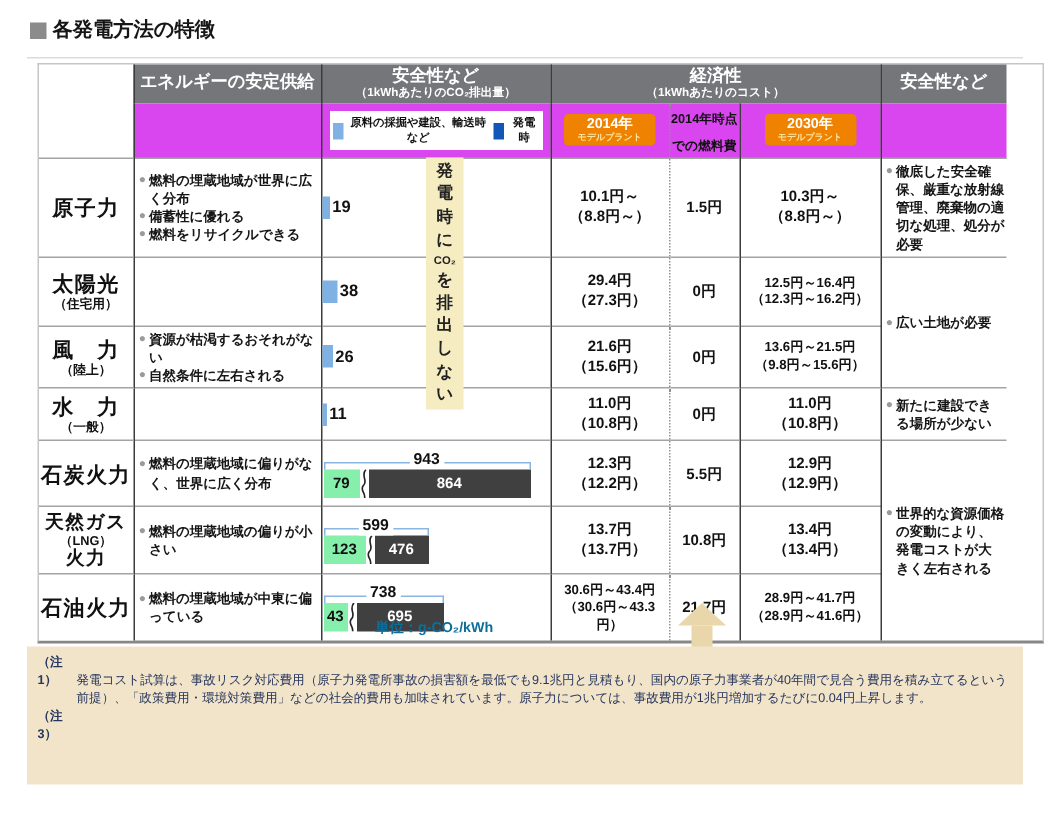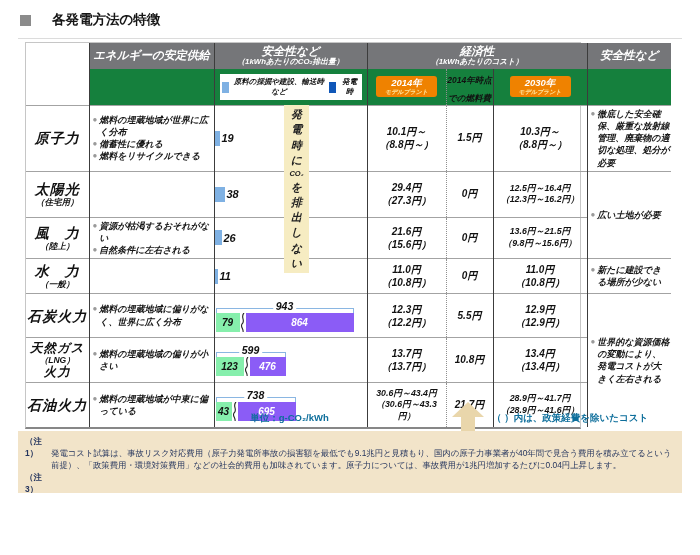--- a/index.html
+++ b/index.html
@@ -1,35 +1,35 @@
 <!DOCTYPE html>
 <html><head>
 <meta charset="utf-8">
 <style>
   * { margin:0; padding:0; box-sizing:border-box; }
   body { background:#fff; }
   .page { position:relative; width:700px; height:555px; background:#fff;
           font-family:"Liberation Sans","DejaVu Sans",sans-serif; color:#111; overflow:hidden; }
 
   
-  .title { position:absolute; left:20px; top:11px; display:flex; align-items:center; gap:21px;
+  .title { position:absolute; left:20px; top:11px; display:flex; align-items:center; gap:4px;
            font-size:13.5px; font-weight:bold; color:#161616; }
   .title-sq { width:11px; height:11px; background:#8b8b8b; }
   .title-rule { position:absolute; left:18px; top:38px; width:664px; height:1px; background:#dcdcdc; }
 
   
-  .tbl-wrap { position:absolute; left:25px; top:42px; width:556px;
-              border:1px solid #c6c6c6; border-bottom:2px solid #878787;font-style:italic; }
+  .tbl-wrap { position:absolute; left:25px; top:42px; width:671px;
+              border:1px solid #c6c6c6; border-bottom:2px solid #878787; }
   table { border-collapse:collapse; table-layout:fixed; width:645px; }
   td { padding:0; vertical-align:middle; }
 
   .hdark { background:#757679; color:#fff; text-align:center; font-weight:bold; }
   .h-main { display:block; font-size:11.5px; line-height:1.15; }
   .h-sub  { display:block; font-size:7.8px; line-height:1.1; font-weight:bold; }
-  .hlite  { background:#15803d; text-align:center; }
+  .hlite  { background:#d946ef; text-align:center; }
 
   .b-solid { border-left:1px solid #3c3c3c; }
   .b-dot   { border-left:1px dotted #8f8f8f; }
   tr.data > td { border-top:1px solid #a3a3a3; }
 
   .rowlab { text-align:center; font-weight:bold; background:#fff; }
   .rl-big   { display:block; font-size:14px; letter-spacing:1px; line-height:1.15; }
   .rl-small { display:block; font-size:8.5px; line-height:1.2; }
 
   .supply-cell { padding:2px 1px 2px 3px; }
@@ -42,21 +42,21 @@
   .mini-bar { display:inline-block; height:15px; background:#7fb1e3; flex:none; }
   .mini-num { font-size:11px; font-weight:bold; margin-left:2px; }
 
   .co2-big { margin:1px 0 1px 1px; padding-top:8px; }
   .bracket { position:relative; height:5px; border:1px solid #8ab6e2; border-bottom:none; }
   .bnum { position:absolute; left:50%; top:-8px; transform:translateX(-50%);
           background:#fff; padding:0 3px; font-size:10.5px; font-weight:bold; line-height:1.1; }
   .bar-row { display:flex; height:19px; }
   .seg { display:flex; align-items:center; justify-content:center; font-weight:bold; font-size:10px; flex:none; }
   .seg-light { background:#86efac; color:#111; }
-  .seg-dark  { background:#8b5cf6; color:#fff; }
+  .seg-dark  { background:#404040; color:#fff; }
   .squig { width:6px; background:#fff; flex:none; }
 
   .cost { text-align:center; font-weight:bold; font-size:10px; line-height:1.3; }
   .cost span { display:block; }
   .cost-sm { font-size:8.8px; }
   .fuel-cell { text-align:center; font-weight:bold; font-size:10px; }
 
   .badge { display:inline-block; background:#ef8200; border-radius:3px; padding:2px 9px 2px; line-height:1; }
   .badge-y { display:block; color:#fff; font-size:9.5px; font-weight:bold; }
   .badge-s { display:block; color:#ffe49c; font-size:6px; font-weight:bold; margin-top:1px; }
@@ -74,21 +74,21 @@
 
   .unit-note  { position:absolute; left:213px; top:412px; width:153px; text-align:center;
                 font-size:9.5px; font-weight:bold; color:#0d6e9b; }
   .paren-note { position:absolute; left:492px; top:412px; font-size:9.5px; font-weight:bold; color:#0d6e9b; }
 
   .arrow { position:absolute; left:452px; top:402px; width:32px; height:30px; }
   .arrow-tri  { width:0; height:0; border-left:16px solid transparent; border-right:16px solid transparent;
                 border-bottom:15px solid #e9d6ab; }
   .arrow-stem { width:14px; height:15px; background:#e9d6ab; margin:0 auto; }
 
-  .notes { position:absolute; left:18px; top:431px; width:664px; height:62px; background:#f2e4c9;
+  .notes { position:absolute; left:18px; top:431px; width:664px; height:92px; background:#f2e4c9;
            color:#25355e; font-size:8.4px; line-height:1.42; padding:5px 7px; overflow:hidden; }
   .note { padding-left:26px; }
   .nlab { display:inline-block; width:26px; margin-left:-26px; font-weight:bold; }
 
   .source { position:absolute; left:18px; top:519px; width:666px; font-size:8.4px; line-height:1.55; color:#1c2430; }
 </style>
 </head>
 <body>
 
 <div class="page">
@@ -417,21 +417,20 @@
       <span class="ych">を</span>
       <span class="ych">排</span>
       <span class="ych">出</span>
       <span class="ych">し</span>
       <span class="ych">な</span>
       <span class="ych">い</span>
     </div>
   </div>
 
   <div class="unit-note">単位：g-CO₂/kWh</div>
-  <div class="paren-note">（ ）内は、政策経費を除いたコスト</div>
 
   <div class="arrow">
     <div class="arrow-tri"></div>
     <div class="arrow-stem"></div>
   </div>
 
   <div class="notes">
     <div class="note">
       <span class="nlab">（注1）</span><span>発電コスト試算は、事故リスク対応費用（原子力発電所事故の損害額を最低でも9.1兆円と見積もり、国内の原子力事業者が40年間で見合う費用を積み立てるという前提）、「政策費用・環境対策費用」などの社会的費用も加味されています。原子力については、事故費用が1兆円増加するたびに0.04円上昇します。</span>
     </div>

